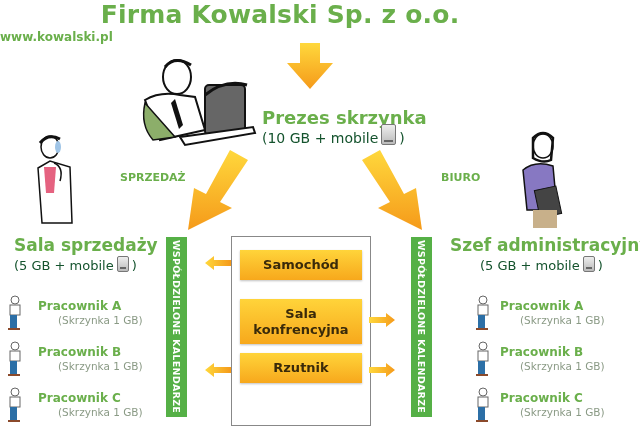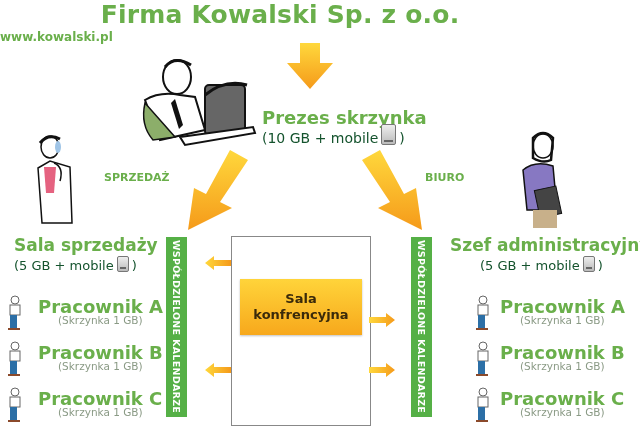--- a/index.html
+++ b/index.html
@@ -6,30 +6,30 @@
   body { width:640px; height:433px; position:relative; overflow:hidden;
          font-family:"DejaVu Sans", sans-serif; }
   .abs { position:absolute; }
   .title { left:0; width:560px; top:0; text-align:center; font-size:25px; font-weight:bold; color:#6aaf4b; letter-spacing:0.2px; }
   .url { left:0; width:640px; top:30px; font-size:12px; font-weight:bold; color:#6aaf4b; }
   .role-title { font-size:17px; font-weight:bold; color:#6aaf4b; white-space:nowrap; }
   .role-sub { font-size:13px; color:#14532d; white-space:nowrap; }
   .phone { display:inline-block; width:10px; height:14px; border:1.5px solid #777; border-radius:2px; background:linear-gradient(#eee,#bbb); vertical-align:-2px; margin:0 3px; position:relative; }
   .phone.big { width:13px; height:19px; }
   .phone::after { content:""; position:absolute; left:2px; right:2px; bottom:2px; height:2px; background:#666; }
-  .label-dept { font-size:11px; font-weight:bold; color:#6aaf4b; }
+  .label-dept { font-size:11px; font-weight:bold; color:#6aaf4b;margin-left:16px; }
   .vbar { width:21px; height:180px; background:#55b046; color:#fff; font-size:9.5px; font-weight:bold;
           writing-mode:vertical-rl; text-align:center; line-height:21px; letter-spacing:0.3px; }
   .res-box { left:231px; top:236px; width:138px; height:188px; border:1px solid #888; background:#fff; }
   .res-btn { position:absolute; left:8px; width:122px; background:linear-gradient(#ffd43a,#f7a81c); color:#3a2a0a;
              font-weight:bold; font-size:13px; text-align:center; display:flex; align-items:center; justify-content:center;
              box-shadow:0 1px 2px rgba(0,0,0,0.25); line-height:16px; }
   .res-footer { position:absolute; left:0; width:138px; top:164px; text-align:center; font-size:13px; font-weight:bold; color:#6aaf4b; }
   .emp { display:flex; align-items:center; }
-  .emp-name { font-size:18px; font-weight:bold; color:#6aaf4b; line-height:15px; }
+  .emp-name { font-size:12px; font-weight:bold; color:#6aaf4b; line-height:15px; }
   .emp-sub { font-size:10.5px; color:#8a9a85; line-height:13px;margin-left:20px; }
   .small-arrow { width:26px; height:14px; }
 </style>
 </head>
 <body>
 
 <svg width="0" height="0" style="position:absolute">
   <defs>
     <linearGradient id="og" x1="0" y1="0" x2="0" y2="1">
       <stop offset="0" stop-color="#ffd83c"></stop>
@@ -99,21 +99,23 @@
 
 <div class="abs role-title" style="left:450px;top:235px">Szef administracyjny</div>
 <div class="abs role-sub" style="left:480px;top:256px">
   <span>(5 GB + mobile</span><span class="phone"></span><span>)</span>
 </div>
 
 <div class="abs vbar" style="left:166px;top:237px">WSPÓŁDZIELONE KALENDARZE</div>
 <div class="abs vbar" style="left:411px;top:237px">WSPÓŁDZIELONE KALENDARZE</div>
 
 <div class="abs res-box">
-  <div class="res-btn" style="top:42px;height:56px">Sala konfrencyjna</div>
+  <div class="res-btn" style="top:13px;height:30px">Samochód</div>
+  <div class="res-btn" style="top:62px;height:45px">Sala konfrencyjna</div>
+  <div class="res-btn" style="top:116px;height:30px">Rzutnik</div>
 </div>
 
 <svg class="abs small-arrow" style="left:205px;top:256px" width="26" height="14">
   <polygon points="0,7 9,0 9,4 26,4 26,10 9,10 9,14" fill="url(#ogh)"></polygon>
 </svg>
 <svg class="abs small-arrow" style="left:369px;top:313px" width="26" height="14">
   <polygon points="26,7 17,0 17,4 0,4 0,10 17,10 17,14" fill="url(#ogh)"></polygon>
 </svg>
 <svg class="abs small-arrow" style="left:205px;top:363px" width="26" height="14">
   <polygon points="0,7 9,0 9,4 26,4 26,10 9,10 9,14" fill="url(#ogh)"></polygon>

